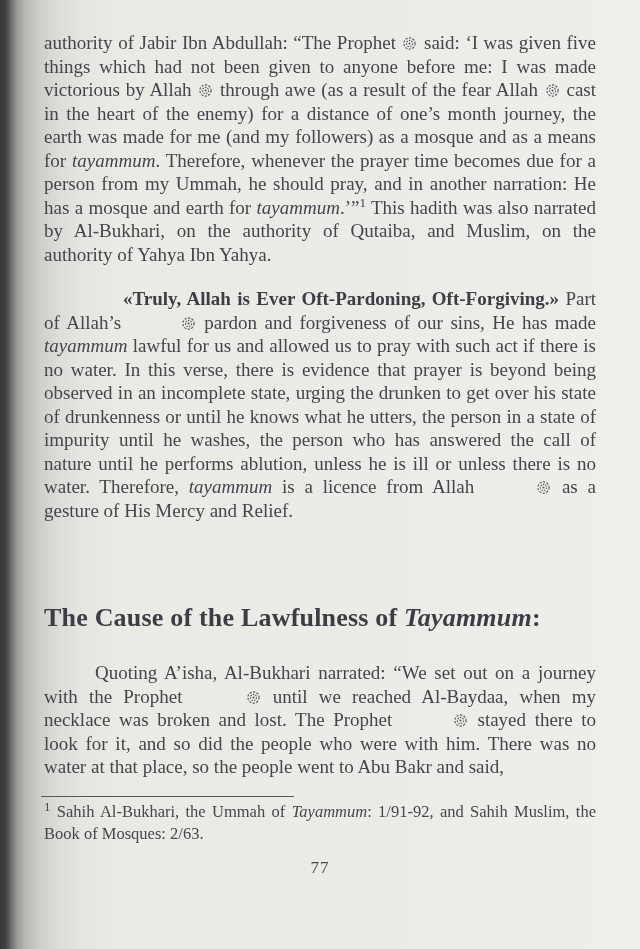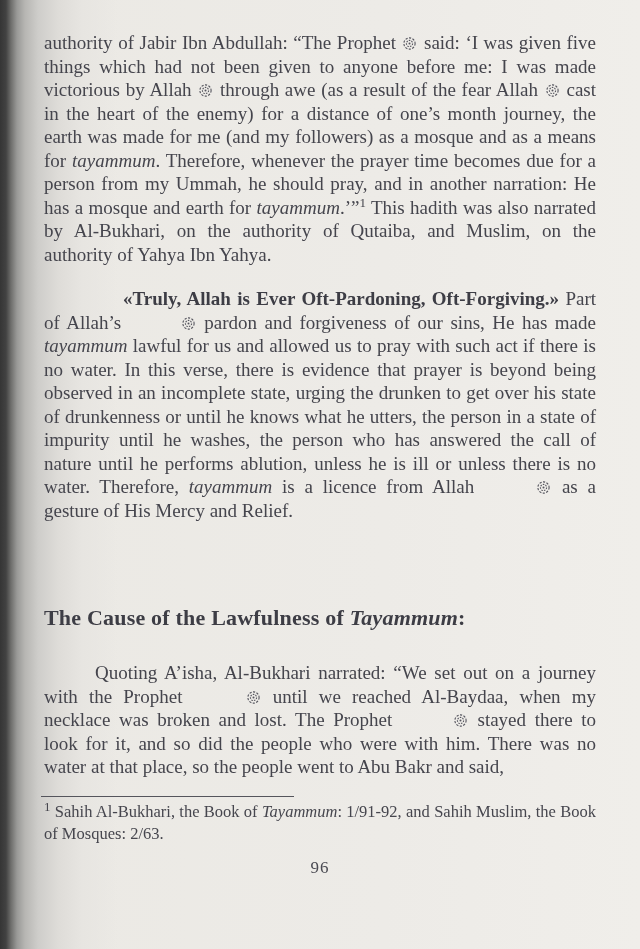--- a/index.html
+++ b/index.html
@@ -26,21 +26,21 @@
   }
   p{margin:0;}
   .body{
     font-size:19px;line-height:23.5px;
     text-align:justify;
   }
   .indent{text-indent:51px;}
   .gap-para{margin-top:21px;}
   .heading{
     margin:83px 0 0 0;
-    font-size:22px;line-height:26px;
+    font-size:26px;line-height:26px;
     font-weight:bold;color:#3d3d45;
     letter-spacing:.2px;
   }
   .para-3{margin-top:30px;}
   .it{font-style:italic;}
   .bd{font-weight:bold;color:#3d3d45;margin-left:28px;}
   sup{font-size:13px;line-height:0;vertical-align:super;}
   .honorific{display:inline-block;vertical-align:-2px;line-height:0;padding:0 1px;}
   .footnote-sep{
     margin-top:17px;margin-left:-3px;
@@ -98,18 +98,18 @@
             <circle cx="7.5" cy="7.5" r="3.1" fill="none" stroke="#55555e" stroke-width="1.1" stroke-dasharray="1.6 1.1"></circle>
             <circle cx="7.5" cy="7.5" r="1" fill="#55555e"></circle>
           </svg></span><span> until we reached Al-Baydaa, when my necklace was broken and lost.  The Prophet </span><span class="honorific"><svg width="15" height="15" viewBox="0 0 15 15" aria-hidden="true">
             <circle cx="7.5" cy="7.5" r="5.6" fill="none" stroke="#55555e" stroke-width="1.1" stroke-dasharray="2.2 1.4"></circle>
             <circle cx="7.5" cy="7.5" r="3.1" fill="none" stroke="#55555e" stroke-width="1.1" stroke-dasharray="1.6 1.1"></circle>
             <circle cx="7.5" cy="7.5" r="1" fill="#55555e"></circle>
           </svg></span><span> stayed there to look for it, and so did the people who were with him.  There was no water at that place, so the people went to Abu Bakr and said,</span></p>
 
     <div class="footnote-sep"></div>
 
-    <p class="footnote"><sup>1</sup><span> Sahih Al-Bukhari, the Book of </span><span class="it">Tayammum</span><span>: 1/91-92, and Sahih Muslim, the Book of Mosques: 2/63.</span></p>
+    <p class="footnote"><sup>1</sup><span> Sahih Al-Bukhari, the Ummah of </span><span class="it">Tayammum</span><span>: 1/91-92, and Sahih Muslim, the Book of Mosques: 2/63.</span></p>
 
-    <div class="page-number">96</div>
+    <div class="page-number">77</div>
 
   </div>
 </div>
 
 </body></html>

